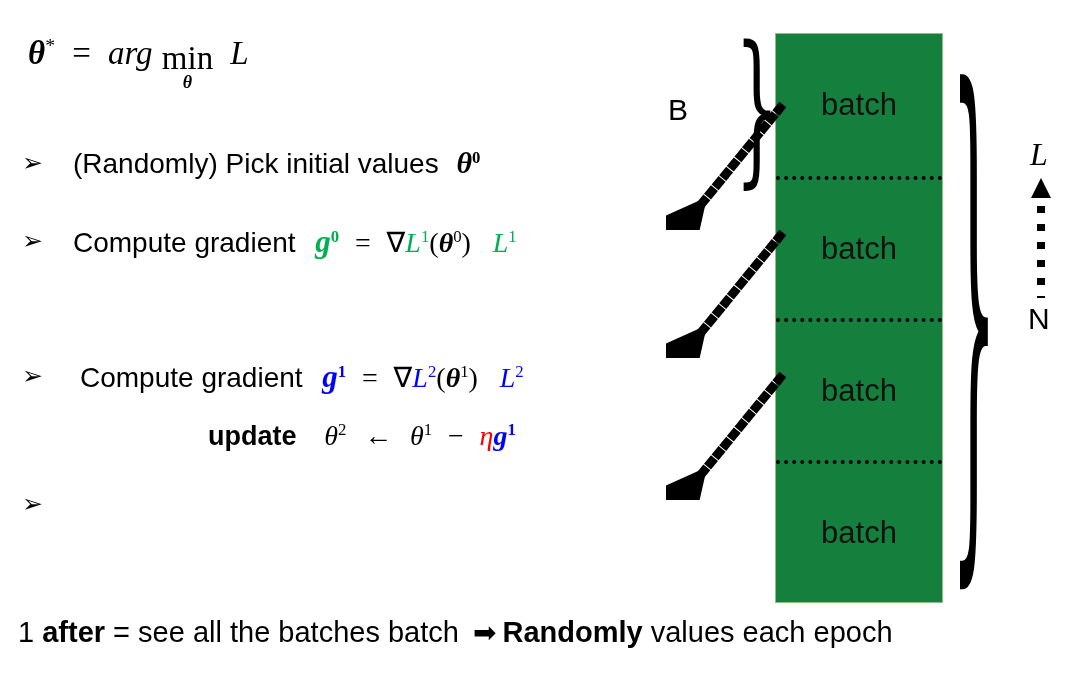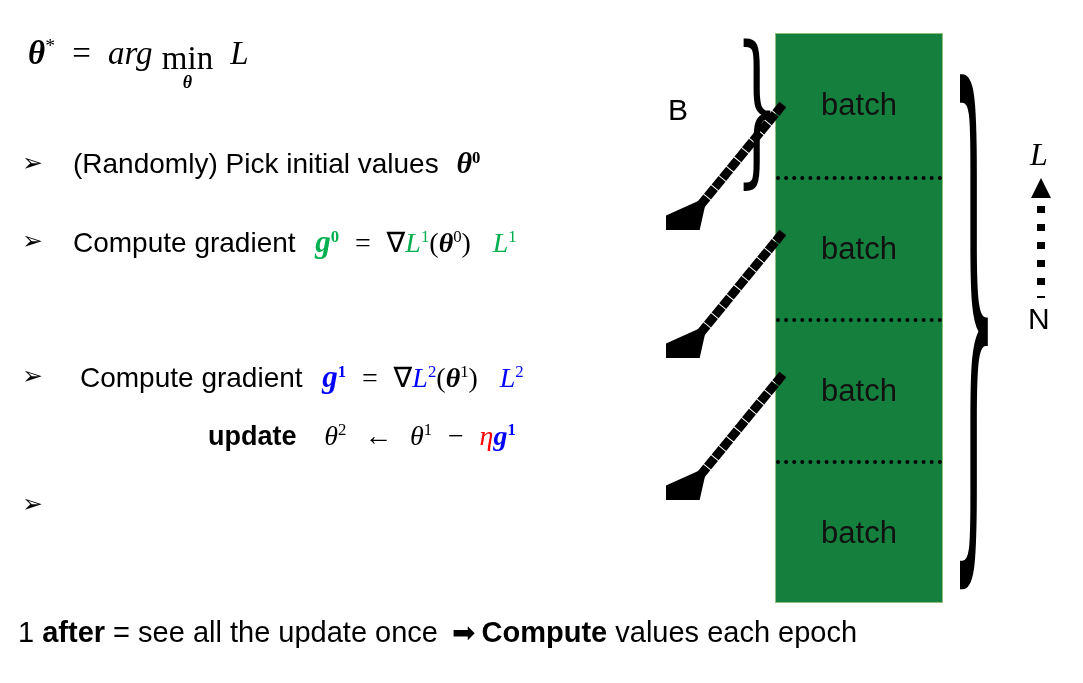--- a/index.html
+++ b/index.html
@@ -153,21 +153,21 @@
     <span class="mathup" style="padding:0 10px;">←</span>
     <span class="math">θ</span><sup class="mathup">1</sup>
     <span class="mathup" style="padding:0 8px;">−</span>
     <span class="math c-red">η</span><span class="bm c-blue">g</span><sup class="mathup c-blue" style="font-weight:bold;">1</sup>
   </div>
 
   <span class="bullet" style="left:22px;top:491px;">➢</span>
 
 
   <div class="summary">
-    <span>1 </span><b>after</b><span> = see all the update once </span><span class="arrow-glyph">➡</span><b>Compute</b><span> values each epoch</span>
+    <span>1 </span><b>after</b><span> = see all the batches batch </span><span class="arrow-glyph">➡</span><b>Randomly</b><span> values each epoch</span>
   </div>
 
   <div class="batch-col">
     <div class="batch-cell">batch</div>
     <div class="batch-cell">batch</div>
     <div class="batch-cell">batch</div>
     <div class="batch-cell">batch</div>
   </div>
 
   <div class="brace brace-b">}</div>

